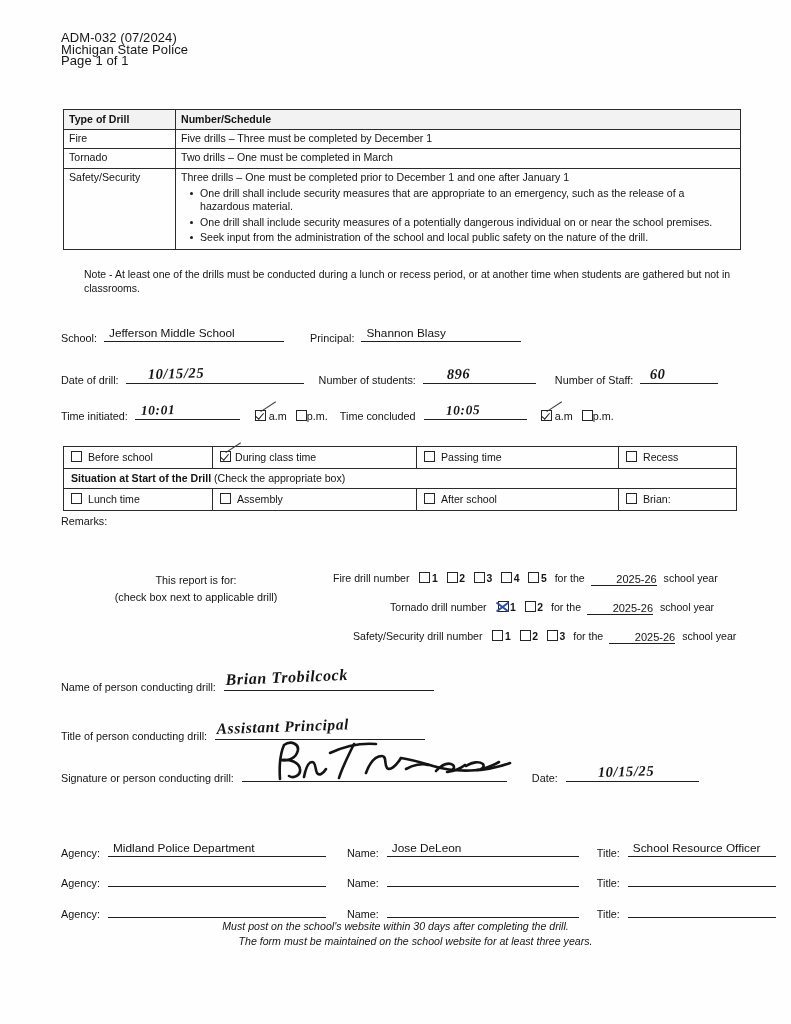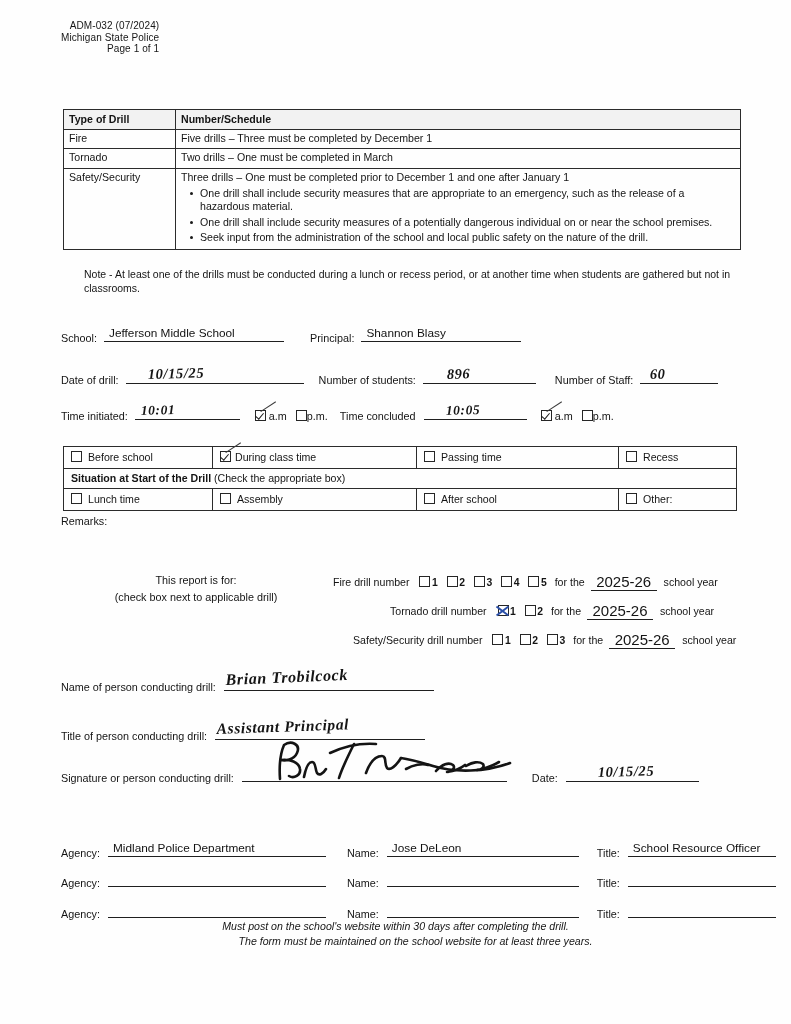--- a/index.html
+++ b/index.html
@@ -18,26 +18,25 @@
     height: 1024px;
     margin: 0 auto;
     background: #fefefe;
     overflow: hidden;
   }
 
   
   .hdr-block {
     position: absolute;
     left: 61px;
-    top: 20px;
-    font-size: 10px;
+    top: 32px;
+    font-size: 13px;
     line-height: 11.6px;
     letter-spacing: .1px;
     color: #161616;
-    text-align: right;
   }
   .doc-title {
     position: absolute;
     left: 0;
     right: 0;
     top: 79px;
     text-align: center;
     font-size: 16.5px;
     font-weight: bold;
     letter-spacing: .2px;
@@ -242,22 +241,22 @@
     font-size: 10.6px;
     color: #141414;
     white-space: nowrap;
   }
   .drow .num { font-weight: bold; font-size: 10.4px; margin: 0 5px 0 1.5px; }
   .drow .cb { margin-left: 1px; }
   .yr {
     display: inline-block;
     border-bottom: 1.3px solid #1f1f1f;
     width: 66px;
-    text-align: center;
-    font-size: 15px;
+    text-align: right;
+    font-size: 11px;
     padding-bottom: 0px;
     margin: 0 4px 0 3px;
     position: relative;
     top: 1px;
   }
 
   .footnote {
     position: absolute;
     left: 0; right: 0;
     text-align: center;
@@ -378,21 +377,21 @@
         <td class="sit-c3"><span class="cb"></span><span class="cell-lbl">Passing time</span></td>
         <td><span class="cb"></span><span class="cell-lbl">Recess</span></td>
       </tr>
       <tr>
         <td class="head" colspan="4"><b>Situation at Start of the Drill</b><span> (Check the appropriate box)</span></td>
       </tr>
       <tr>
         <td><span class="cb"></span><span class="cell-lbl">Lunch time</span></td>
         <td><span class="cb"></span><span class="cell-lbl">Assembly</span></td>
         <td><span class="cb"></span><span class="cell-lbl">After school</span></td>
-        <td><span class="cb"></span><span class="cell-lbl">Other:</span></td>
+        <td><span class="cb"></span><span class="cell-lbl">Brian:</span></td>
       </tr>
     </tbody>
   </table>
 
   <div class="remarks">
     <span>Remarks:</span>
     <span class="typed" style="margin-left:6px;"></span>
   </div>
 
   <div class="rif-left">

